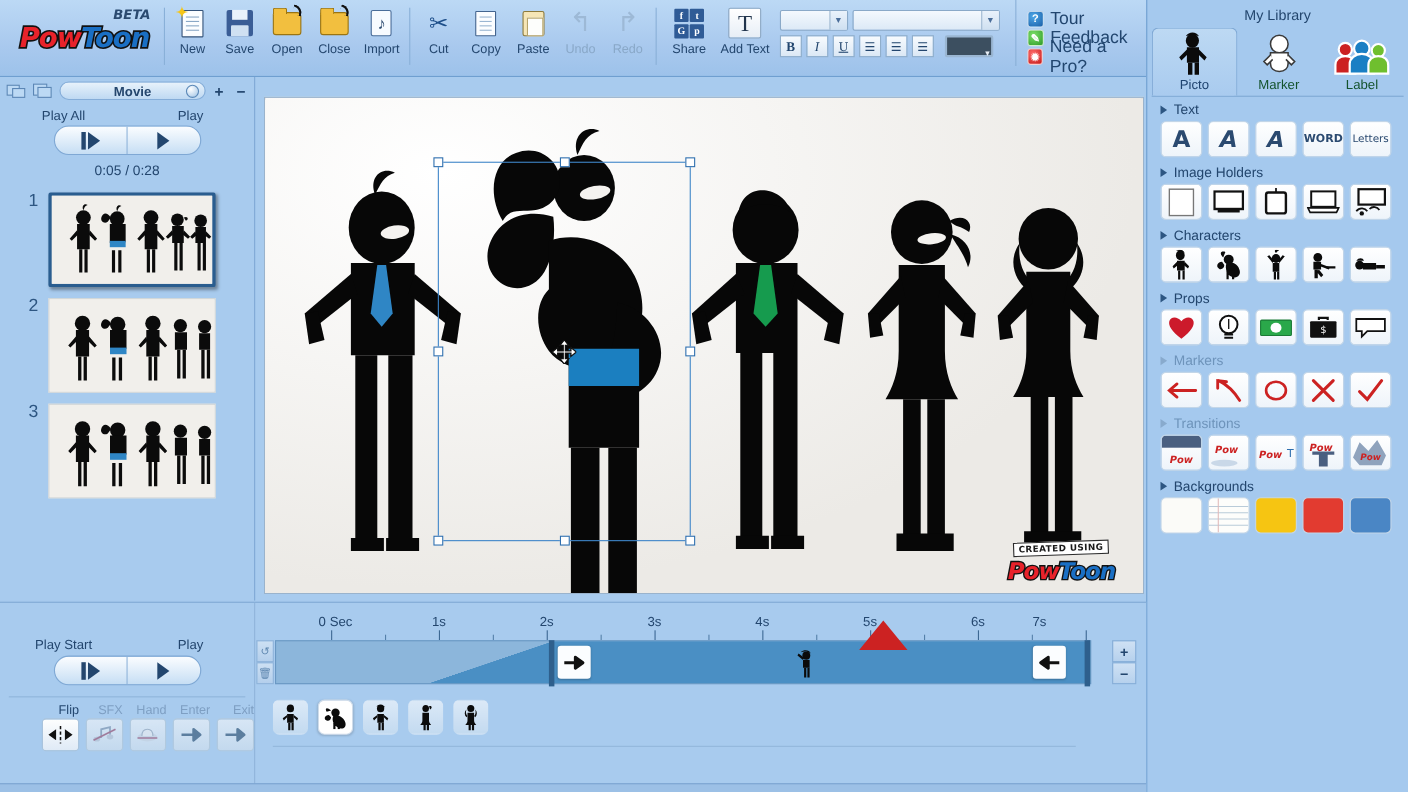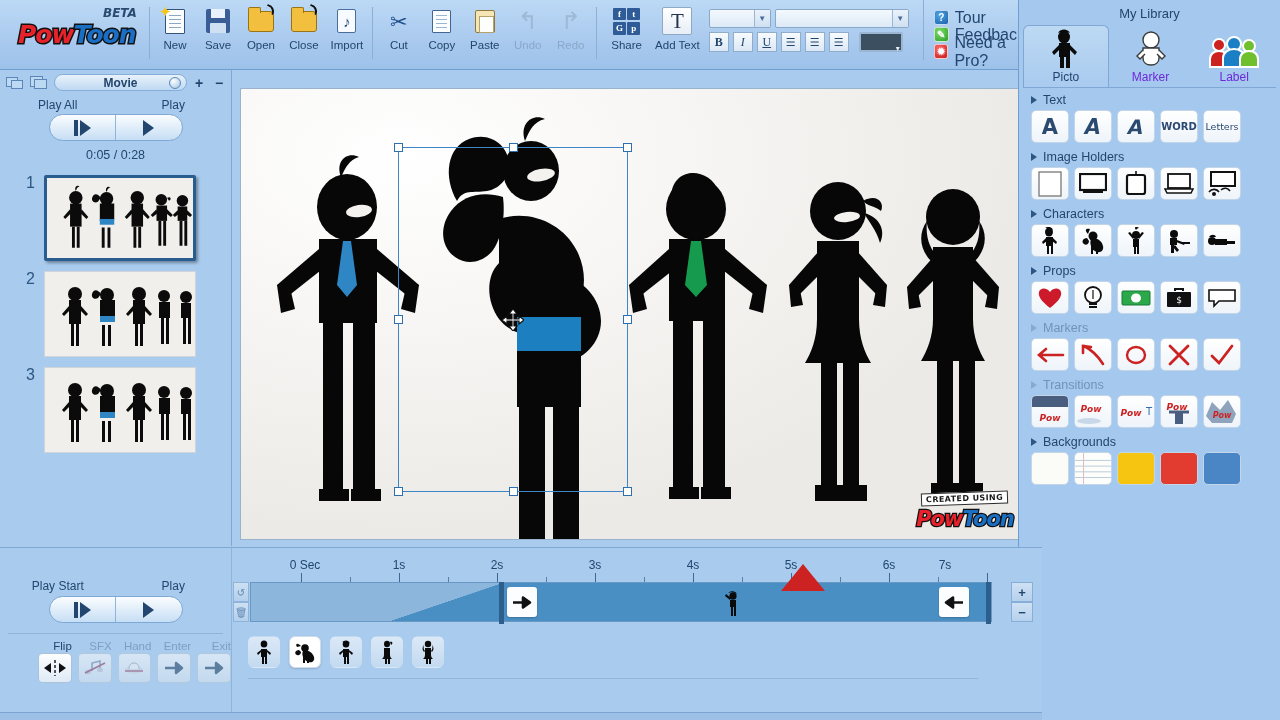--- a/index.html
+++ b/index.html
@@ -183,31 +183,31 @@
     font-family: "DejaVu Sans", sans-serif;
   }
   .wm-logo {
     font-family: "DejaVu Sans", sans-serif; font-weight: bold; font-style: italic; font-size: 21px;
     letter-spacing: -1px; -webkit-text-stroke: 2.5px #111; paint-order: stroke fill; margin-top: 2px;
   }
   .wm-logo .p1 { color: #e8222a; } .wm-logo .p2 { color: #1a6fc4; }
 
   
   .rightpanel {
-    position: absolute; right: 0; top: 0; width: 262px; height: 720px;
+    position: absolute; right: 0; top: 0; width: 238px; height: 720px;
     background: #a5c9ee; border-left: 1px solid #6f9fd0;
   }
   .rp-title { text-align: center; font-size: 13px; color: #23466e; padding: 6px 0 4px; }
   .rp-tabs { display: flex; height: 62px; padding: 0 4px; }
   .rp-tab {
     flex: 1; display: flex; flex-direction: column; align-items: center; justify-content: flex-end;
     padding-bottom: 3px; cursor: pointer; border-radius: 6px 6px 0 0;
   }
   .rp-tab.active { background: linear-gradient(#bdd9f3,#a9cbef); border: 1px solid #7fa8d4; border-bottom: none; }
-  .rp-tab .lab { font-size: 12px; color: #6d28d9; margin-top: 1px; }
+  .rp-tab .lab { font-size: 12px; color: #14532d; margin-top: 1px; }
   .rp-tab.active .lab { color: #1f4470; }
   .rp-tab .gfx { height: 40px; display: flex; align-items: flex-end; justify-content: center; }
   .rp-sep { height: 1px; background: #7fa8d4; margin: 0 4px; }
   .sect-hd { display: flex; align-items: center; gap: 6px; padding: 5px 0 2px 12px; cursor: pointer; }
   .sect-hd .tri-r { width:0;height:0;border-left:6px solid #2d5682;border-top:4.5px solid transparent;border-bottom:4.5px solid transparent;}
   .sect-hd .tri-r.dim { border-left-color: #88aacd; }
   .sect-hd .nm { font-size: 12.5px; color: #23466e; }
   .sect-hd .nm.dim { color: #6e94bb; }
   .tile-row { display: flex; gap: 5px; padding: 1px 0 2px 12px; }
   .tile {

